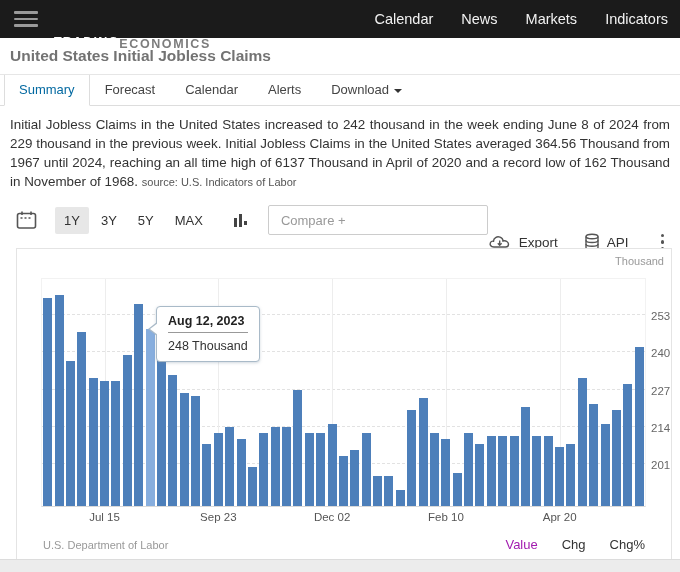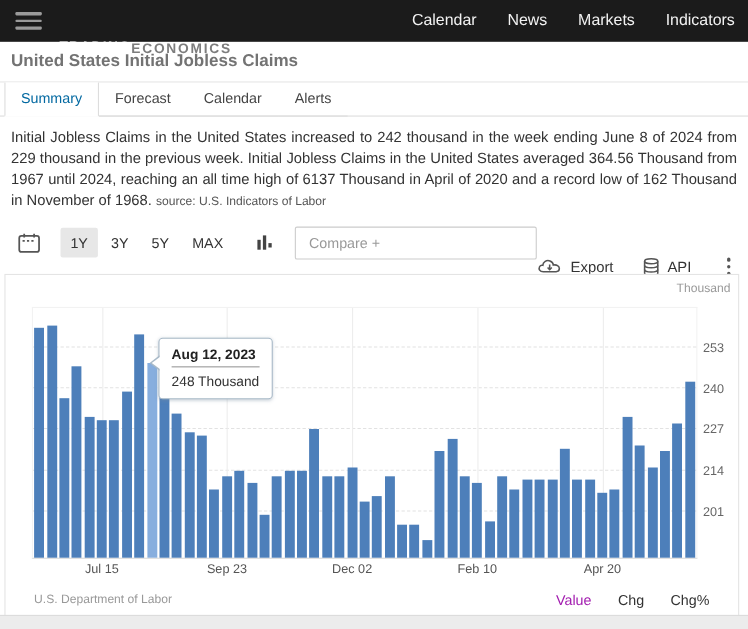--- a/index.html
+++ b/index.html
@@ -43,21 +43,21 @@
   .charttype-btn { margin: 0 20px 0 18px; }
   .compare-box { width: 226px; height: 30px; border: 1px solid #ccc; border-radius: 2px; font-size: 13px;
          color: #333; padding-left: 12px; outline: none; }
   .compare-box::placeholder { color: #999; }
   .tb-right { margin-left: auto; display: flex; align-items: center; gap: 26px; margin-top: 44px; }
   .tb-action { display: inline-flex; align-items: center; gap: 7px; font-size: 13.5px; color: #333; cursor: pointer; }
   .kebab { display: inline-flex; flex-direction: column; gap: 3px; padding: 2px 6px; cursor: pointer; }
   .kebab i { width: 3.5px; height: 3.5px; background: #555; border-radius: 50%; }
 
   
-  .card { position: relative; margin: 12px 8px 0 4px; height: 315px; border: 1px solid #e4e4e4; background: #fff; }
+  .card { position: relative; margin: 12px 8px 0 16px; height: 315px; border: 1px solid #e4e4e4; background: #fff; }
   .unit-label { position: absolute; top: 6px; right: 7px; font-size: 11px; color: #999; }
   .plot { position: absolute; left: 24px; top: 29px; width: 605px; height: 229px;
           border: 1px solid #f2f2f2; border-bottom: 1px solid #d9d9d9; }
   .hgrid { position: absolute; left: 0; right: 0; height: 0; border-top: 1px dashed #e2e2e2; z-index: 0; }
   .vgrid { position: absolute; top: 0; bottom: 0; width: 1px; background: #ededed; z-index: 0; }
   .ylabel { position: absolute; left: calc(100% + 6px); width: 30px; font-size: 11.5px; color: #666; }
   .xlabel { position: absolute; top: calc(100% + 5px); transform: translateX(-50%); font-size: 11.5px; color: #555;
             white-space: nowrap; }
   .bars { position: absolute; inset: 0; display: flex; align-items: flex-end; z-index: 1; }
   .slot { flex: 1; height: 100%; display: flex; align-items: flex-end; justify-content: center; }
@@ -114,20 +114,21 @@
 
   <div class="title-bar">
     <h1>United States Initial Jobless Claims</h1>
   </div>
 
   <div class="tabs">
       <span class="tab active">Summary</span>
       <span class="tab">Forecast</span>
       <span class="tab">Calendar</span>
       <span class="tab">Alerts</span>
+      <span class="tab">Download<span class="caret-down"></span></span>
     </div>
 
   <p class="summary">
     <span>Initial Jobless Claims in the United States increased to 242 thousand in the week ending June 8 of 2024 from 229 thousand in the previous week. Initial Jobless Claims in the United States averaged 364.56 Thousand from 1967 until 2024, reaching an all time high of 6137 Thousand in April of 2020 and a record low of 162 Thousand in November of 1968.</span>
     <span class="src">source: U.S. Indicators of Labor</span>
   </p>
 
   <div class="toolbar">
     <span class="icon-btn cal-btn">
       <svg width="21" height="20" viewBox="0 0 21 20" fill="none" stroke="#555" stroke-width="1.6">

